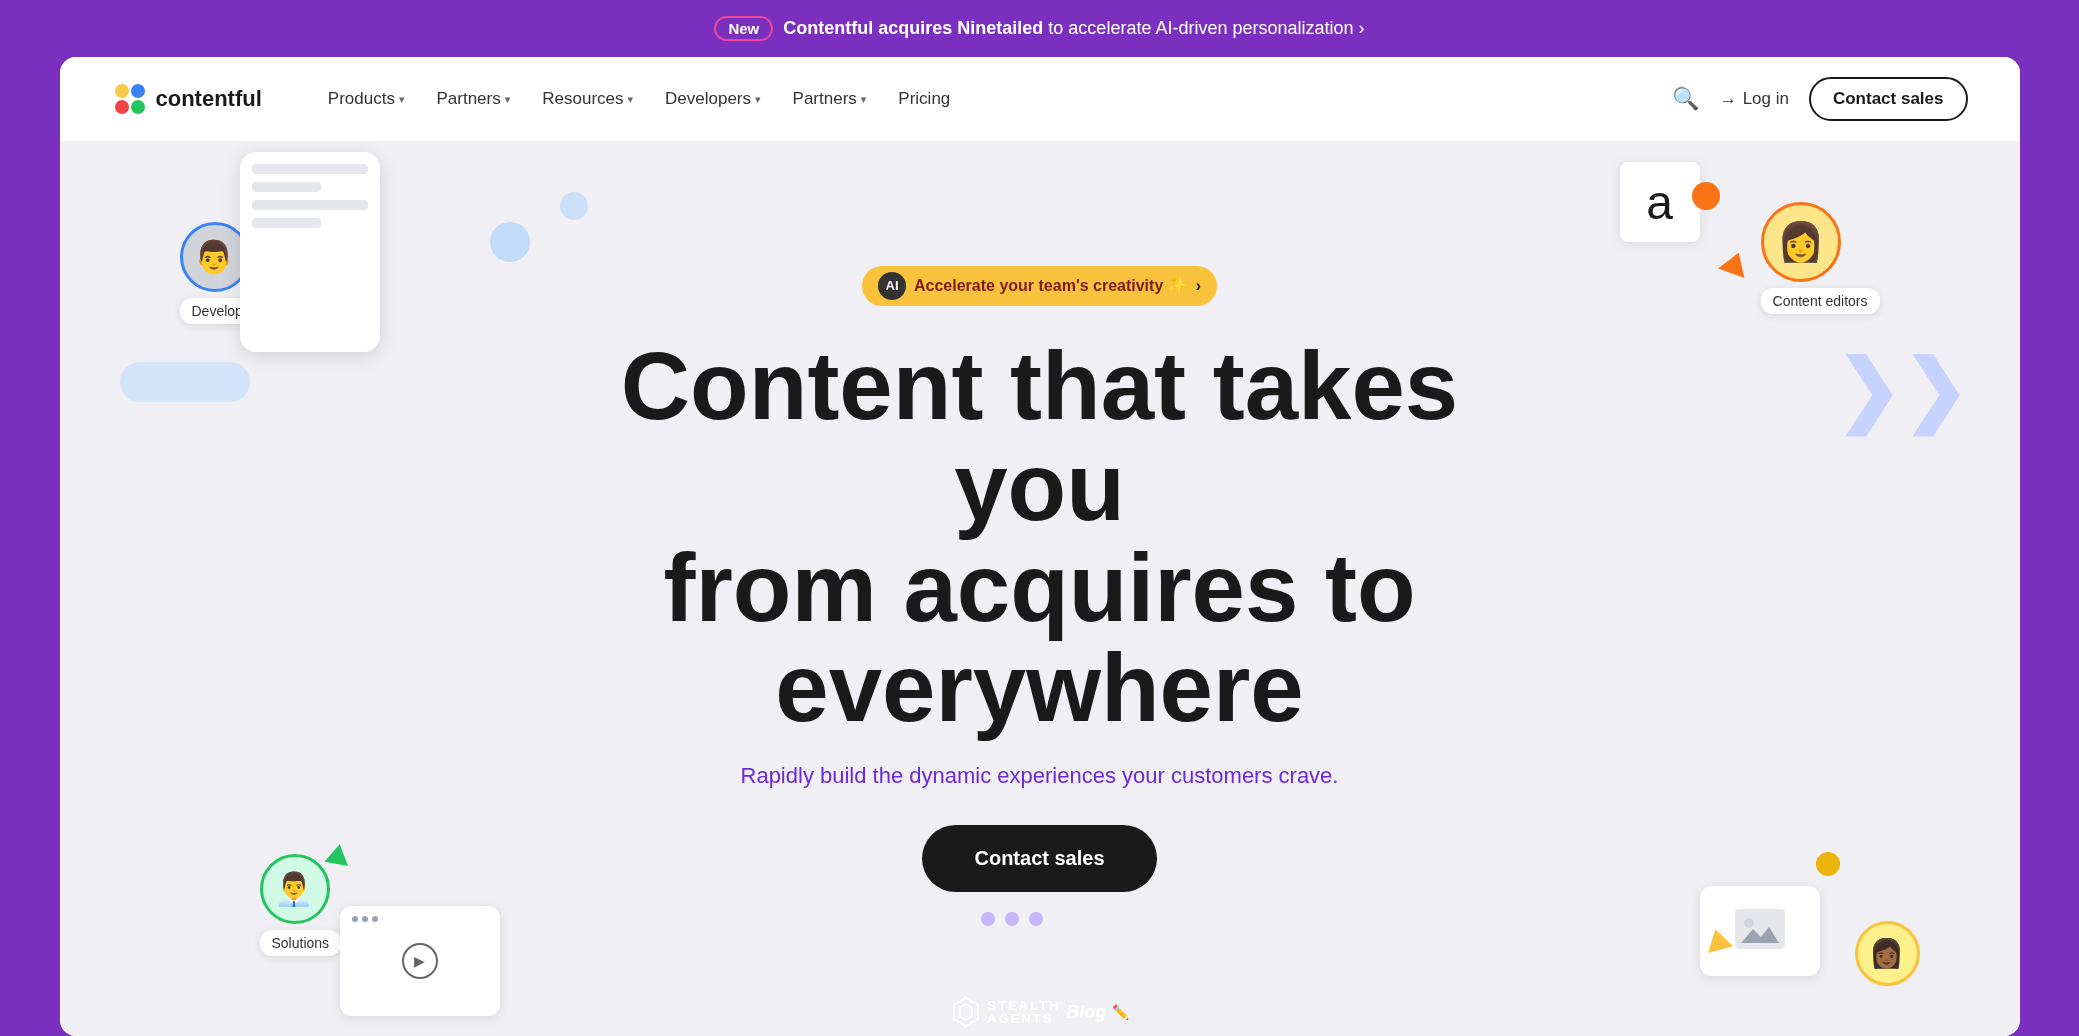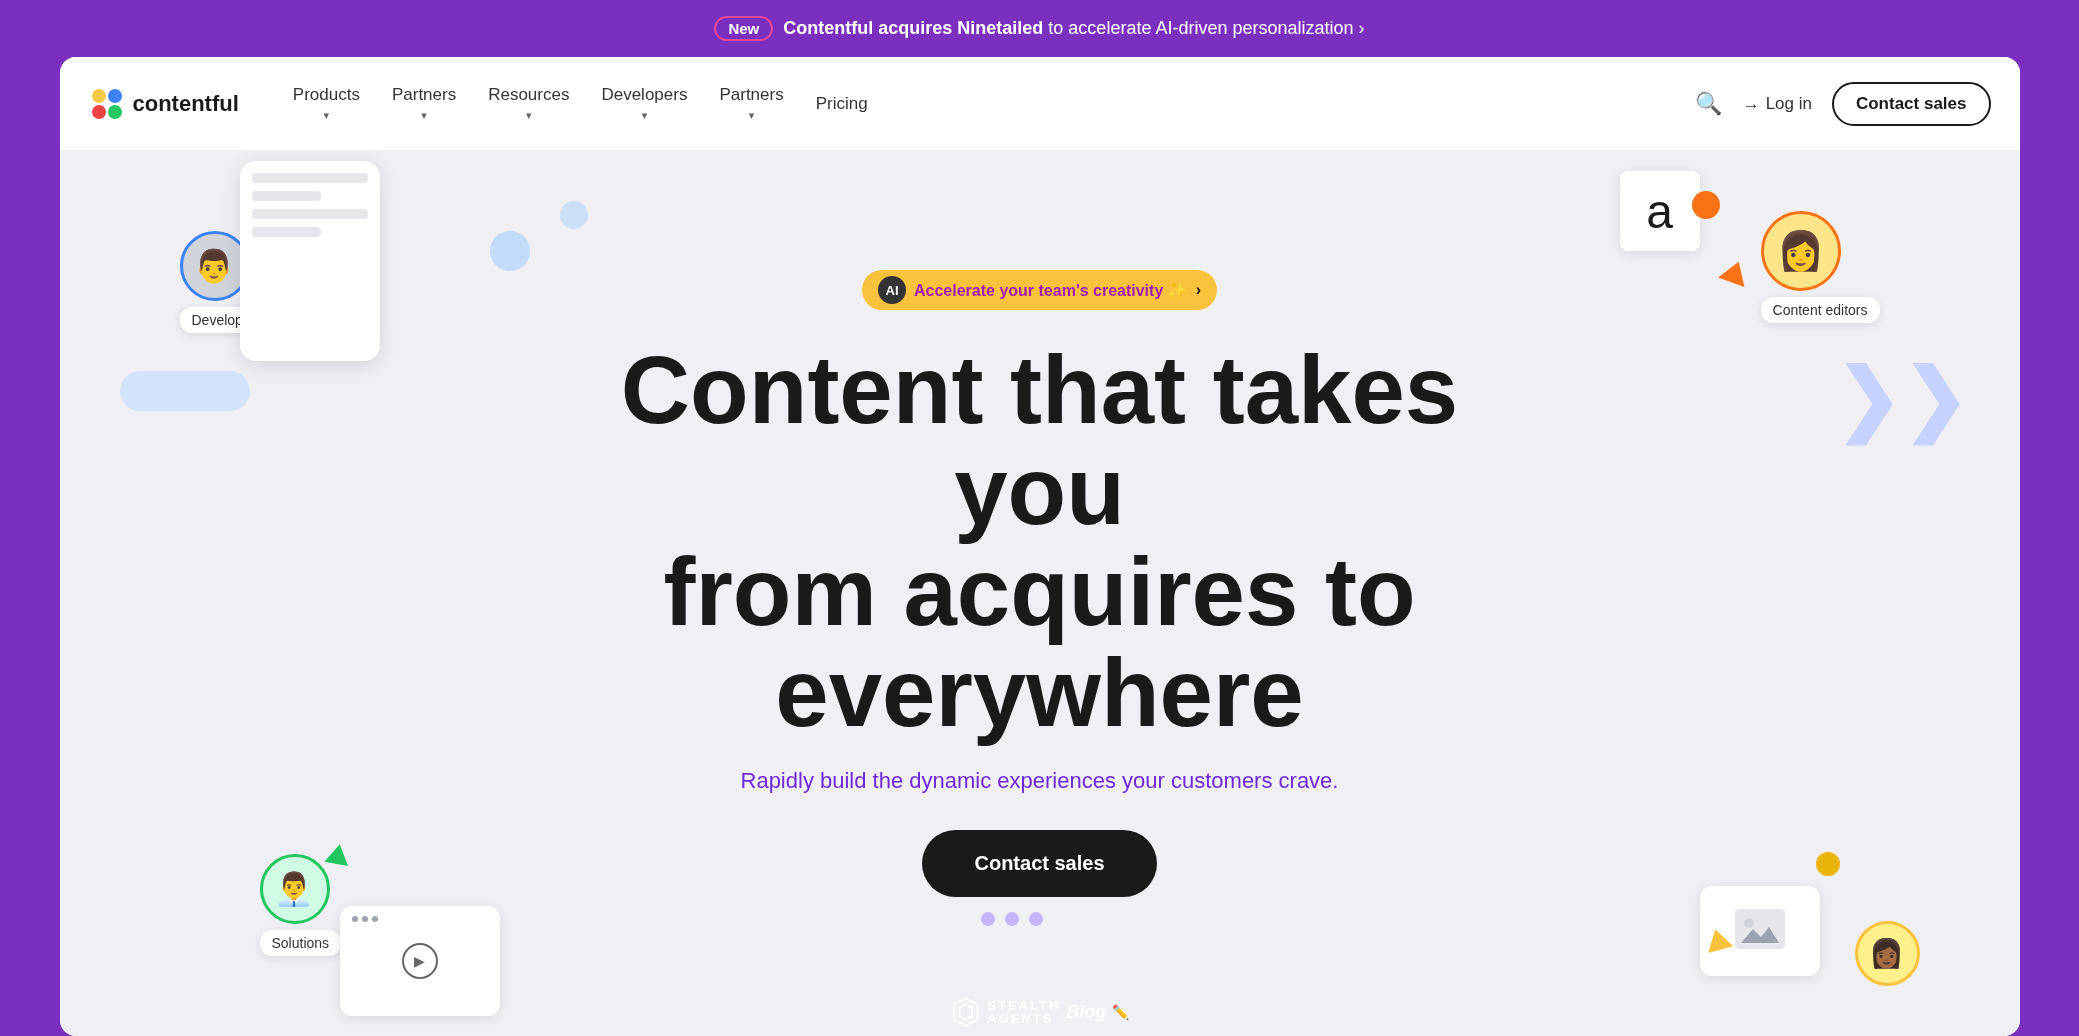--- a/index.html
+++ b/index.html
@@ -51,23 +51,23 @@
       margin: 0 60px 0 60px;
       overflow: hidden;
       display: flex;
       flex-direction: column;
     }
 
     
     .navbar {
       display: flex;
       align-items: center;
-      padding: 20px 29px;
+      padding: 20px 52px;
       border-bottom: 1px solid #f0f0f0;
-      gap: 0;
+      gap: 12px;
       background: white;
       position: relative;
       z-index: 10;
     }
     .logo-area {
       display: flex;
       align-items: center;
       gap: 8px;
       margin-right: 40px;
     }
@@ -89,21 +89,20 @@
     .nav-item {
       display: flex;
       align-items: center;
       gap: 4px;
       padding: 8px 14px;
       font-size: 17px;
       color: #333;
       cursor: pointer;
       border-radius: 6px;
       white-space: nowrap;
-      flex-direction: column;
     }
     .nav-item .chevron {
       font-size: 11px;
       color: #666;
     }
     .nav-right {
       display: flex;
       align-items: center;
       gap: 20px;
     }
@@ -165,21 +164,21 @@
       color: white;
       border-radius: 50%;
       width: 28px;
       height: 28px;
       display: flex;
       align-items: center;
       justify-content: center;
       font-size: 13px;
       font-weight: 700;
     }
-    .ai-pill-text { color: #a21caf; }
+    .ai-pill-text { color: #7f1d1d; }
     .ai-pill-arrow { color: #1a1a1a; font-size: 16px; }
 
     
     .hero-heading {
       font-size: 96px;
       font-weight: 700;
       color: #1a1a1a;
       text-align: center;
       line-height: 1.05;
       max-width: 900px;

